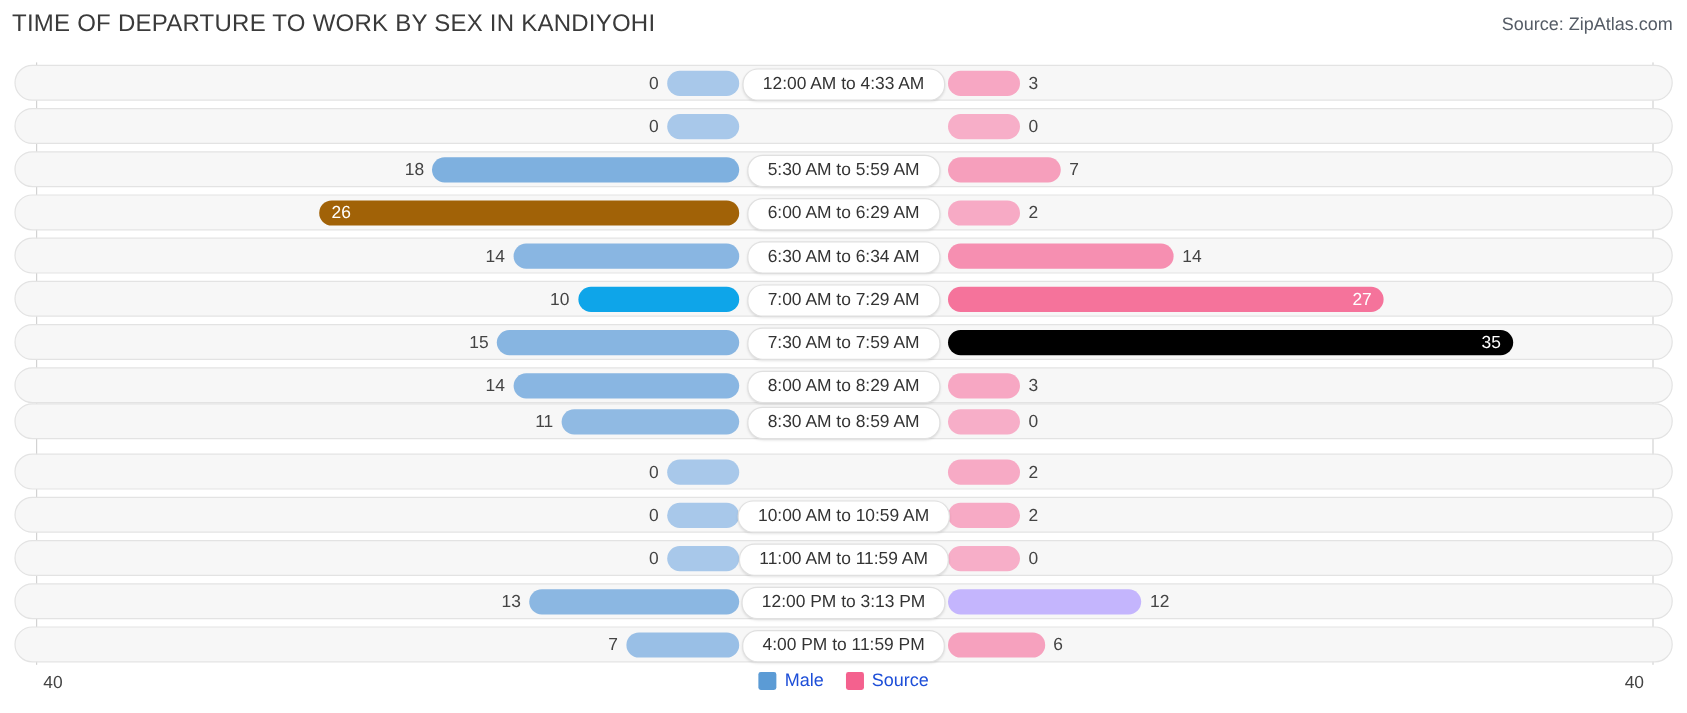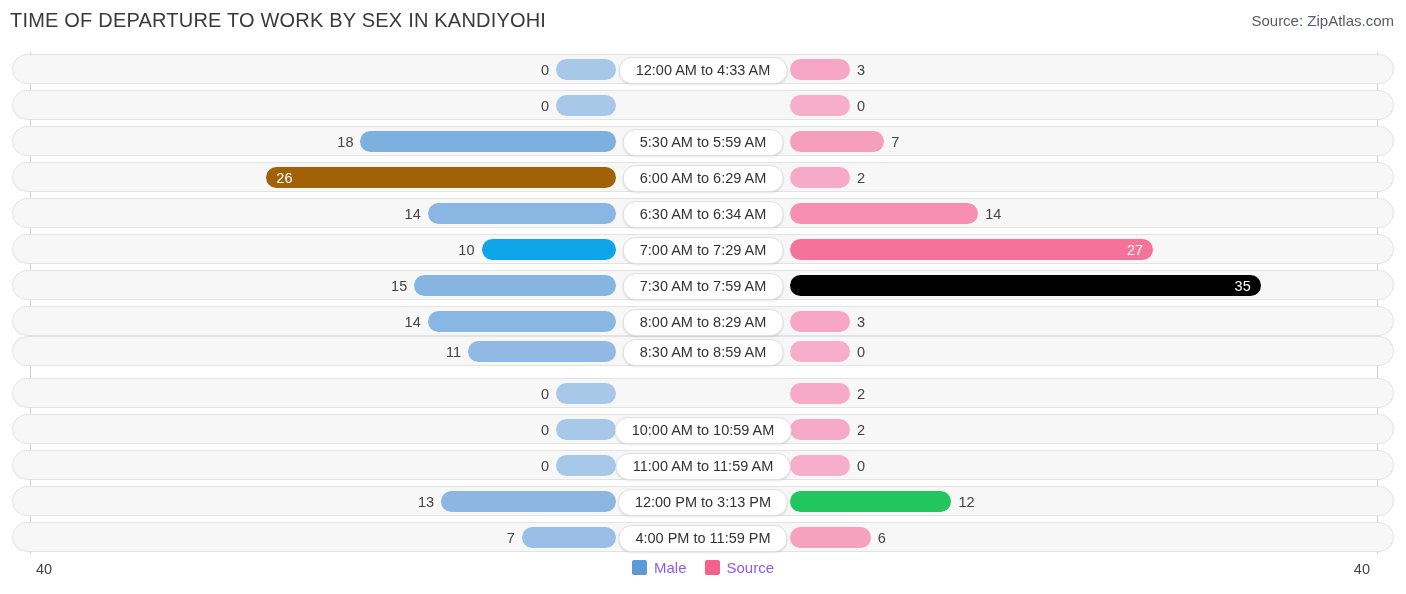--- a/index.html
+++ b/index.html
@@ -138,21 +138,21 @@
     transform: translateX(-50%);
     display: flex;
     align-items: center;
     gap: 18px;
   }
   .legend-item {
     display: flex;
     align-items: center;
     gap: 7px;
     font-size: 15px;
-    color: #8b5cf6;
+    color: #1d4ed8;
     white-space: nowrap;
   }
   .swatch {
     width: 15px;
     height: 15px;
     border-radius: 2px;
     display: inline-block;
   }
 </style>
 </head>
@@ -295,21 +295,21 @@
               <span class="val outside-right">0</span>
             </div>
             <div class="cat-pill">11:00 AM to 11:59 AM</div>
           </div>
         </div>
         <div class="row" style="top: 434px;">
           <div class="row-inner">
             <div class="bar male" style="width: 174.85px; background: rgb(139, 183, 226);">
               <span class="val outside-left">13</span>
             </div>
-            <div class="bar female" style="width: 161.4px; background: #22c55e;">
+            <div class="bar female" style="width: 161.4px; background: #c4b5fd;">
               <span class="val outside-right">12</span>
             </div>
             <div class="cat-pill">12:00 PM to 3:13 PM</div>
           </div>
         </div>
         <div class="row" style="top: 470px;">
           <div class="row-inner">
             <div class="bar male" style="width: 94.15px; background: rgb(153, 191, 230);">
               <span class="val outside-left">7</span>
             </div>

